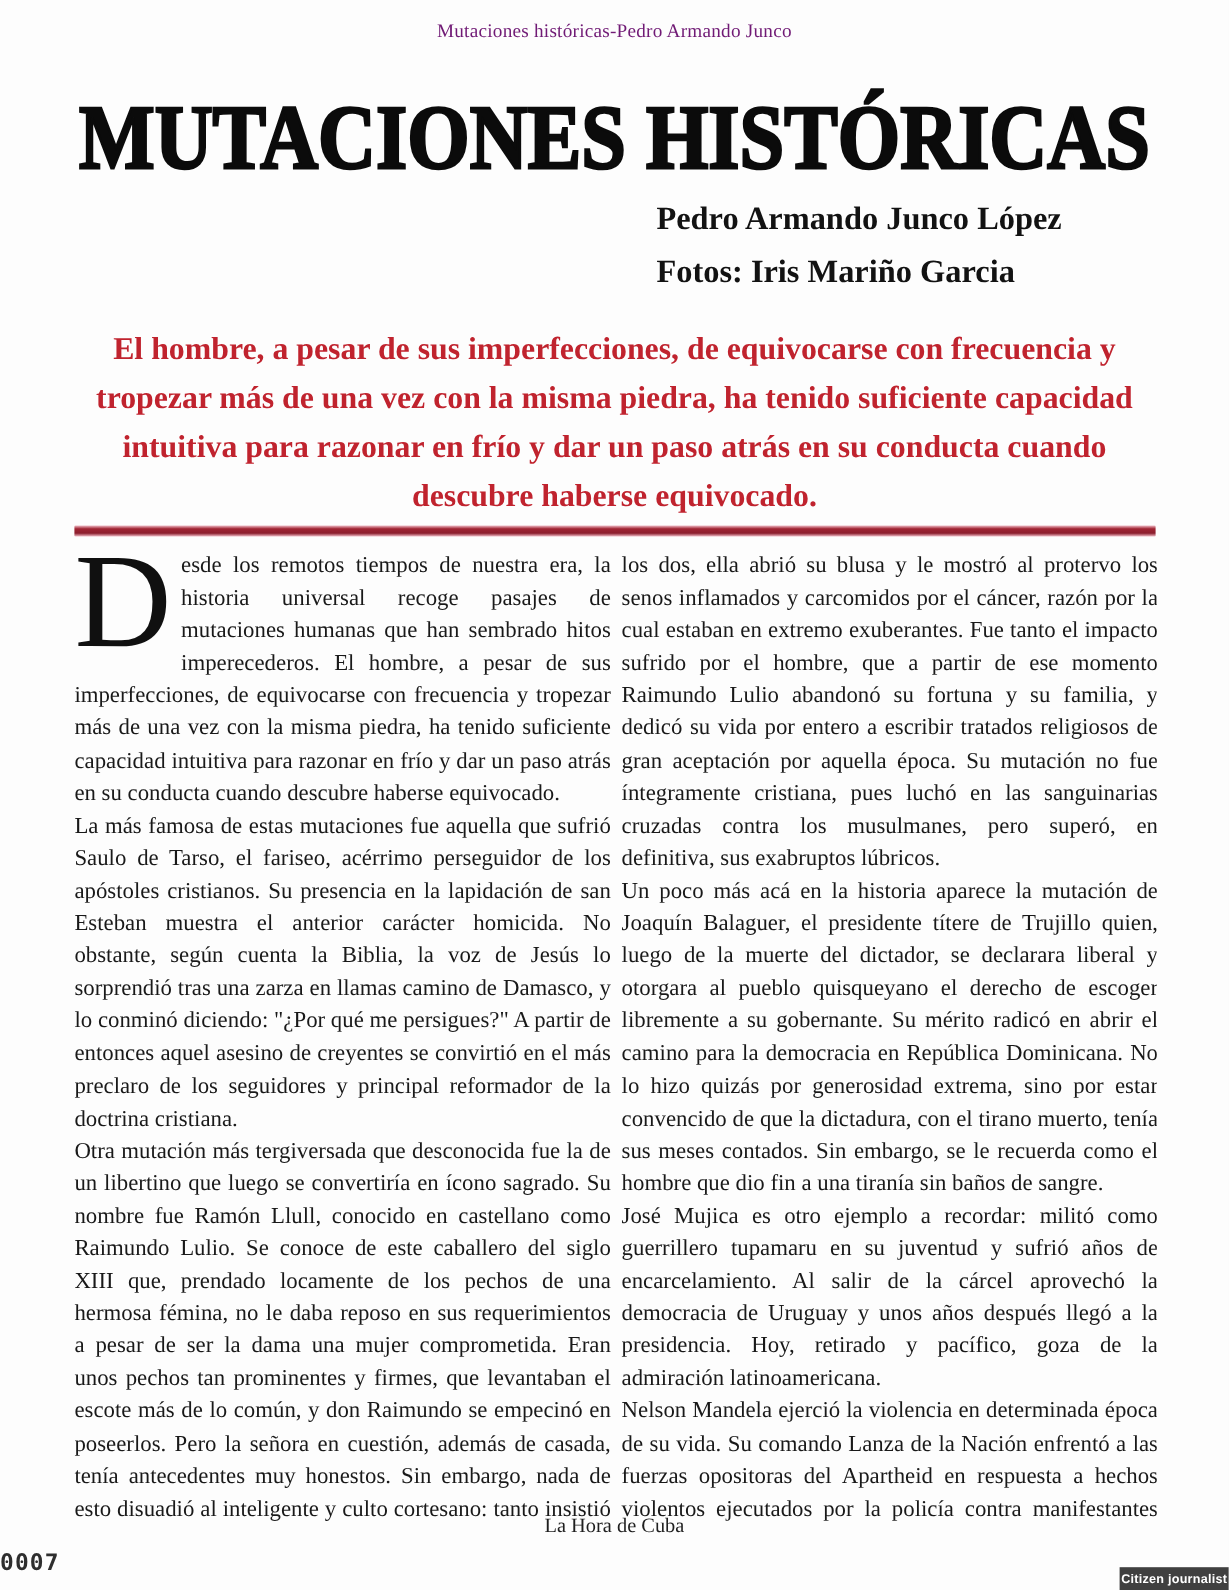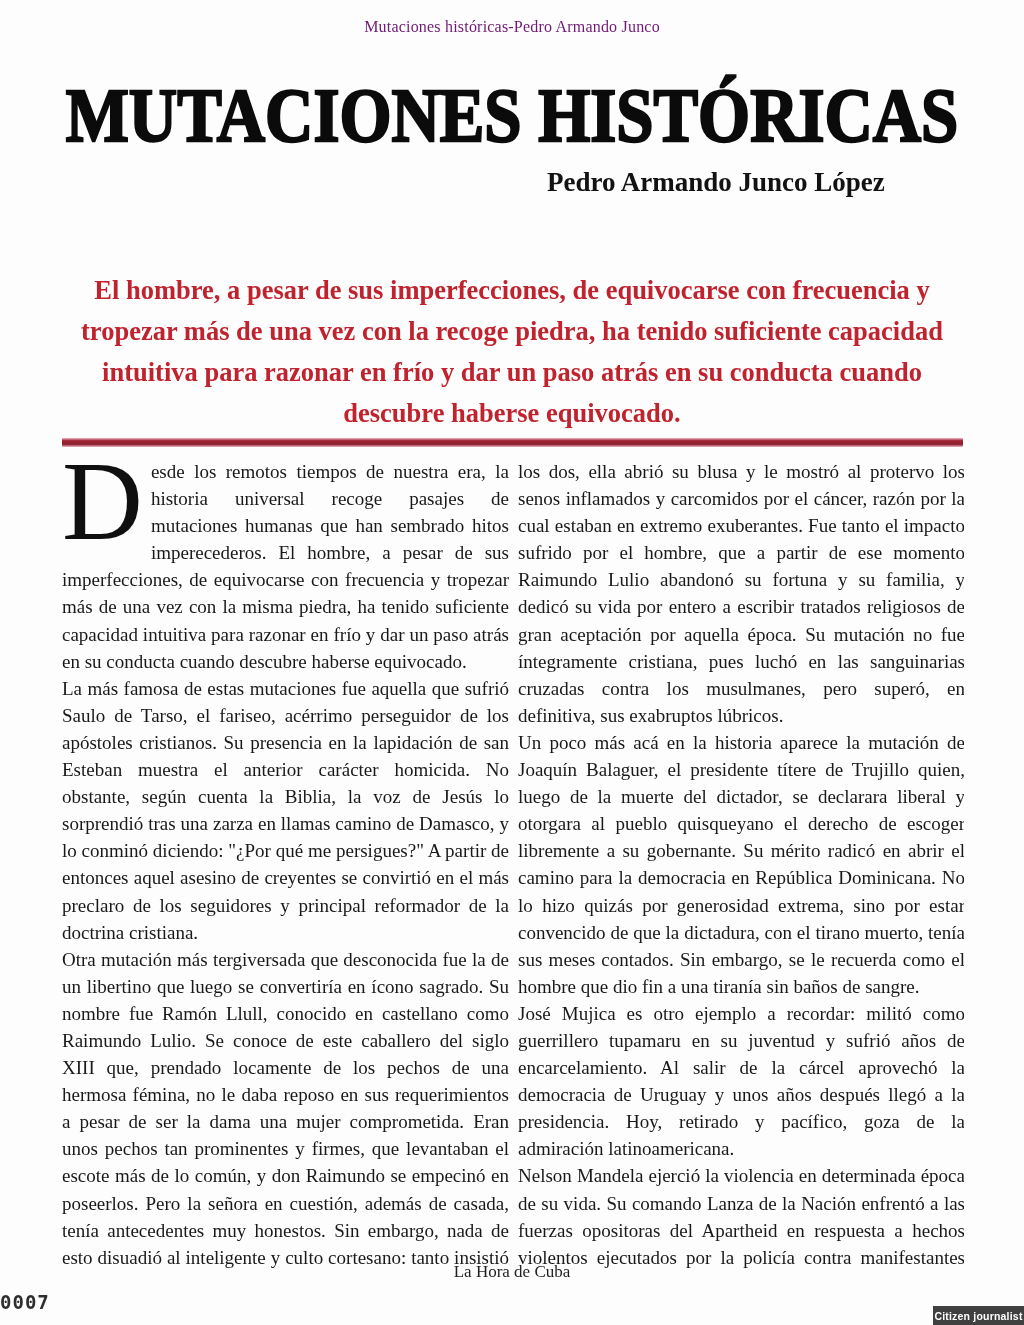--- a/index.html
+++ b/index.html
@@ -92,23 +92,24 @@
 <div class="page">
 
   <div class="running-header">Mutaciones históricas-Pedro Armando Junco</div>
 
   <div class="title-wrap">
     <h1 class="title">MUTACIONES HISTÓRICAS</h1>
   </div>
 
   <div class="byline">
     <div>Pedro Armando Junco López</div>
+    <div>Fotos: Iris Mariño Garcia</div>
   </div>
 
-  <div class="lead">El hombre, a pesar de sus imperfecciones, de equivocarse con frecuencia y tropezar más de una vez con la recoge piedra, ha tenido suficiente capacidad intuitiva para razonar en frío y dar un paso atrás en su conducta cuando descubre haberse equivocado.</div>
+  <div class="lead">El hombre, a pesar de sus imperfecciones, de equivocarse con frecuencia y tropezar más de una vez con la misma piedra, ha tenido suficiente capacidad intuitiva para razonar en frío y dar un paso atrás en su conducta cuando descubre haberse equivocado.</div>
 
   <div class="rule"></div>
 
   <div class="columns">
     <div class="col">
       <p><span class="dropcap">D</span><span>esde los remotos tiempos de nuestra era, la historia universal recoge pasajes de mutaciones humanas que han sembrado hitos imperecederos. El hombre, a pesar de sus imperfecciones, de equivocarse con frecuencia y tropezar más de una vez con la misma piedra, ha tenido suficiente capacidad intuitiva para razonar en frío y dar un paso atrás en su conducta cuando descubre haberse equivocado.</span></p>
       <p>La más famosa de estas mutaciones fue aquella que sufrió Saulo de Tarso, el fariseo, acérrimo perseguidor de los apóstoles cristianos. Su presencia en la lapidación de san Esteban muestra el anterior carácter homicida. No obstante, según cuenta la Biblia, la voz de Jesús lo sorprendió tras una zarza en llamas camino de Damasco, y lo conminó diciendo: "¿Por qué me persigues?" A partir de entonces aquel asesino de creyentes se convirtió en el más preclaro de los seguidores y principal reformador de la doctrina cristiana.</p>
       <p>Otra mutación más tergiversada que desconocida fue la de un libertino que luego se convertiría en ícono sagrado. Su nombre fue Ramón Llull, conocido en castellano como Raimundo Lulio. Se conoce de este caballero del siglo XIII que, prendado locamente de los pechos de una hermosa fémina, no le daba reposo en sus requerimientos a pesar de ser la dama una mujer comprometida. Eran unos pechos tan prominentes y firmes, que levantaban el escote más de lo común, y don Raimundo se empecinó en poseerlos. Pero la señora en cuestión, además de casada, tenía antecedentes muy honestos. Sin embargo, nada de esto disuadió al inteligente y culto cortesano: tanto insistió hasta lograr que un día la hermosa mujer accediera a una cita privada. Ya en la habitación, solos</p>
     </div>
     <div class="col">

